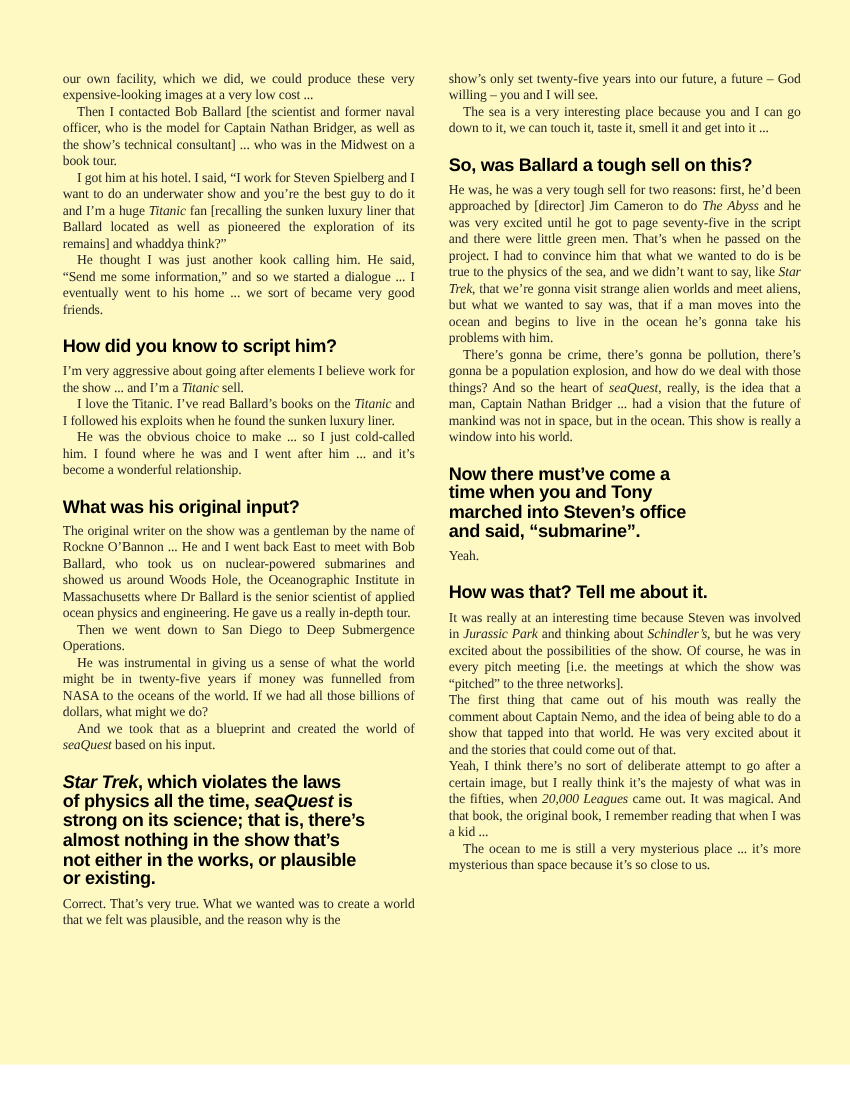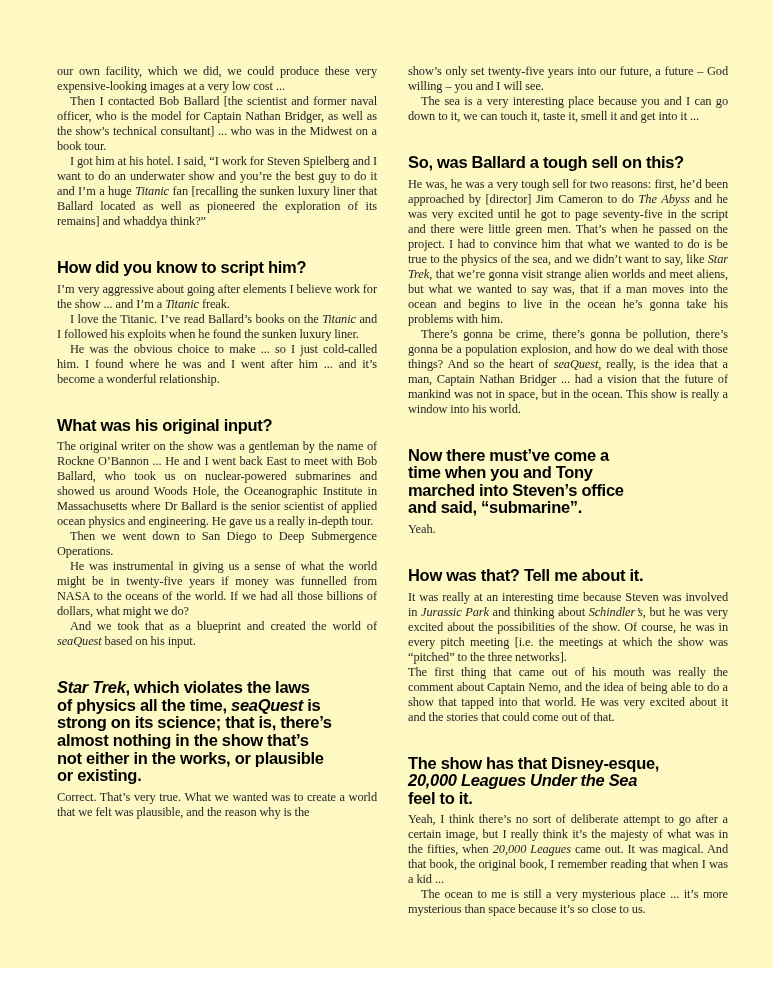--- a/index.html
+++ b/index.html
@@ -23,21 +23,21 @@
     font-family: "Liberation Serif", serif;
     font-size: 12.4px;
     line-height: 15px;
     letter-spacing: -0.1px;
     text-align: justify;
     color: #242424;
   }
   p.body.indent { text-indent: 13px; }
   p.body i { font-style: italic; }
   h2.qhead {
-    margin: 30px 0 5px 0;
+    margin: 18px 0 5px 0;
     font-family: "Liberation Sans", sans-serif;
     font-weight: bold;
     font-size: 16.5px;
     line-height: 17.6px;
     letter-spacing: -0.3px;
     color: #000000;
     white-space: pre-line;
   }
   h2.qhead i { font-style: italic; }
   .page-number {
@@ -52,22 +52,23 @@
 </style>
 </head>
 <body>
 
 <div class="page">
   <div class="columns">
     <div class="col">
         <p class="body"><span>our own facility, which we did, we could produce these very expensive-looking images at a very low cost ...</span></p>
         <p class="body indent"><span>Then I contacted Bob Ballard [the scientist and former naval officer, who is the model for Captain Nathan Bridger, as well as the show’s technical consultant] ... who was in the Midwest on a book tour.</span></p>
         <p class="body indent"><span>I got him at his hotel. I said, “I work for Steven Spielberg and I want to do an underwater show and you’re the best guy to do it and I’m a huge </span><i>Titanic</i><span> fan [recalling the sunken luxury liner that Ballard located as well as pioneered the exploration of its remains] and whaddya think?”</span></p>
+        <p class="body indent"><span>He thought I was just another kook calling him.  He said, “Send me some information,” and so we started a dialogue ... I eventually went to his home ... we sort of became very good friends.</span></p>
         <h2 class="qhead"><span>How did you know to script him?</span></h2>
-        <p class="body"><span>I’m very aggressive about going after elements I believe work for the show ... and I’m a </span><i>Titanic</i><span> freak.</span></p>
+        <p class="body"><span>I’m very aggressive about going after elements I believe work for the show ... and I’m a </span><i>Titanic</i><span> sell.</span></p>
         <p class="body indent"><span>I love the Titanic. I’ve read Ballard’s books on the </span><i>Titanic</i><span> and I followed his exploits when he found the sunken luxury liner.</span></p>
         <p class="body indent"><span>He was the obvious choice to make ... so I just cold-called him. I found where he was and I went after him ... and it’s become a wonderful relationship.</span></p>
         <h2 class="qhead"><span>What was his original input?</span></h2>
         <p class="body"><span>The original writer on the show was a gentleman by the name of Rockne O’Bannon ... He and I went back East to meet with Bob Ballard, who took us on nuclear-powered submarines and showed us around Woods Hole, the Oceanographic Institute in Massachusetts where Dr Ballard is the senior scientist of applied ocean physics and engineering. He gave us a really in-depth tour.</span></p>
         <p class="body indent"><span>Then we went down to San Diego to Deep Submergence Operations.</span></p>
         <p class="body indent"><span>He was instrumental in giving us a sense of what the world might be in twenty-five years if money was funnelled from NASA to the oceans of the world. If we had all those billions of dollars, what might we do?</span></p>
         <p class="body indent"><span>And we took that as a blueprint and created the world of </span><i>seaQuest</i><span> based on his input.</span></p>
         <h2 class="qhead"><i>Star Trek</i><span>, which violates the laws
 of physics all the time, </span><i>seaQuest</i><span> is
 strong on its science; that is, there’s
@@ -83,21 +84,18 @@
         <p class="body"><span>He was, he was a very tough sell for two reasons: first, he’d been approached by [director] Jim Cameron to do </span><i>The Abyss</i><span> and he was very excited until he got to page seventy-five in the script and there were little green men. That’s when he passed on the project. I had to convince him that what we wanted to do is be true to the physics of the sea, and we didn’t want to say, like </span><i>Star Trek</i><span>, that we’re gonna visit strange alien worlds and meet aliens, but what we wanted to say was, that if a man moves into the ocean and begins to live in the ocean he’s gonna take his problems with him.</span></p>
         <p class="body indent"><span>There’s gonna be crime, there’s gonna be pollution, there’s gonna be a population explosion, and how do we deal with those things? And so the heart of </span><i>seaQuest</i><span>, really, is the idea that a man, Captain Nathan Bridger ... had a vision that the future of mankind was not in space, but in the ocean. This show is really a window into his world.</span></p>
         <h2 class="qhead"><span>Now there must’ve come a
 time when you and Tony
 marched into Steven’s office
 and said, “submarine”.</span></h2>
         <p class="body"><span>Yeah.</span></p>
         <h2 class="qhead"><span>How was that? Tell me about it.</span></h2>
         <p class="body"><span>It was really at an interesting time because Steven was involved in </span><i>Jurassic Park</i><span> and thinking about </span><i>Schindler’s</i><span>, but he was very excited about the possibilities of the show. Of course, he was in every pitch meeting [i.e. the meetings at which the show was “pitched” to the three networks].</span></p>
         <p class="body"><span>The first thing that came out of his mouth was really the comment about Captain Nemo, and the idea of being able to do a show that tapped into that world. He was very excited about it and the stories that could come out of that.</span></p>
-        <h2 class="qhead"><span>The show has that Disney-esque,
-</span><i>20,000 Leagues Under the Sea</i><span>
-feel to it.</span></h2>
         <p class="body"><span>Yeah, I think there’s no sort of deliberate attempt to go after a certain image, but I really think it’s the majesty of what was in the fifties, when </span><i>20,000 Leagues</i><span> came out. It was magical. And that book, the original book, I remember reading that when I was a kid ...</span></p>
         <p class="body indent"><span>The ocean to me is still a very mysterious place ... it’s more mysterious than space because it’s so close to us.</span></p>
       </div>
   </div>
   <div class="page-number">13</div>
 </div>
 
 </body></html>

